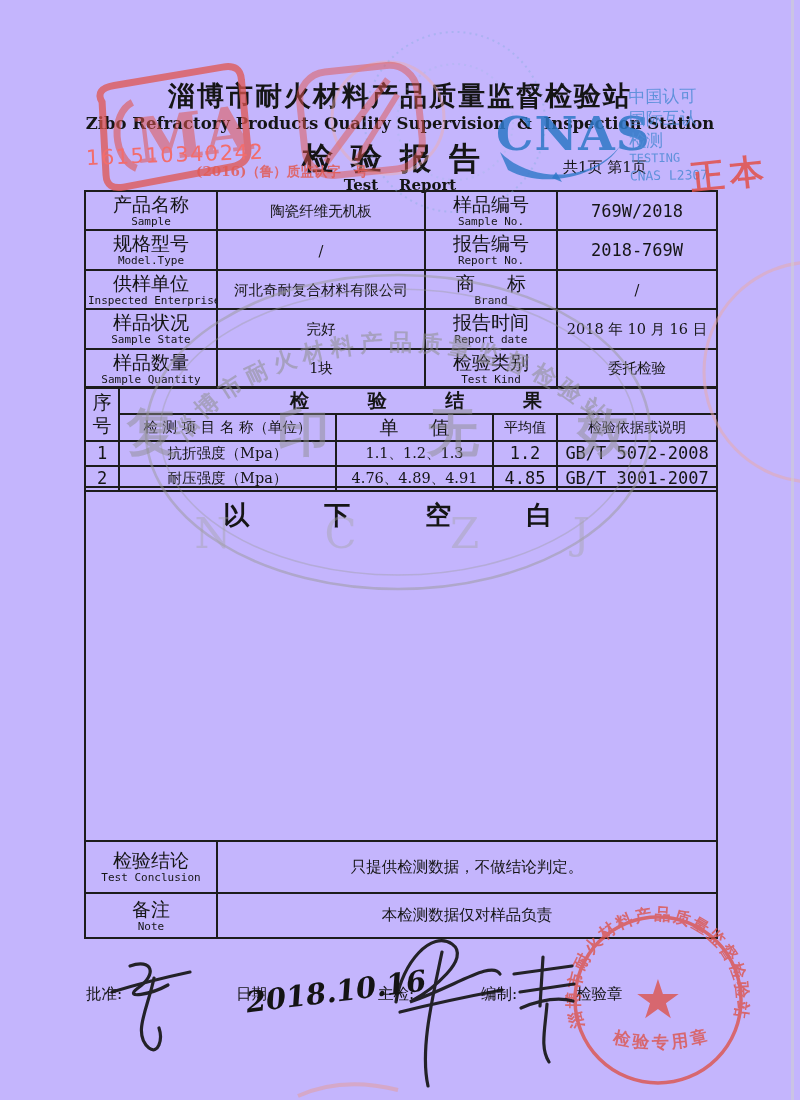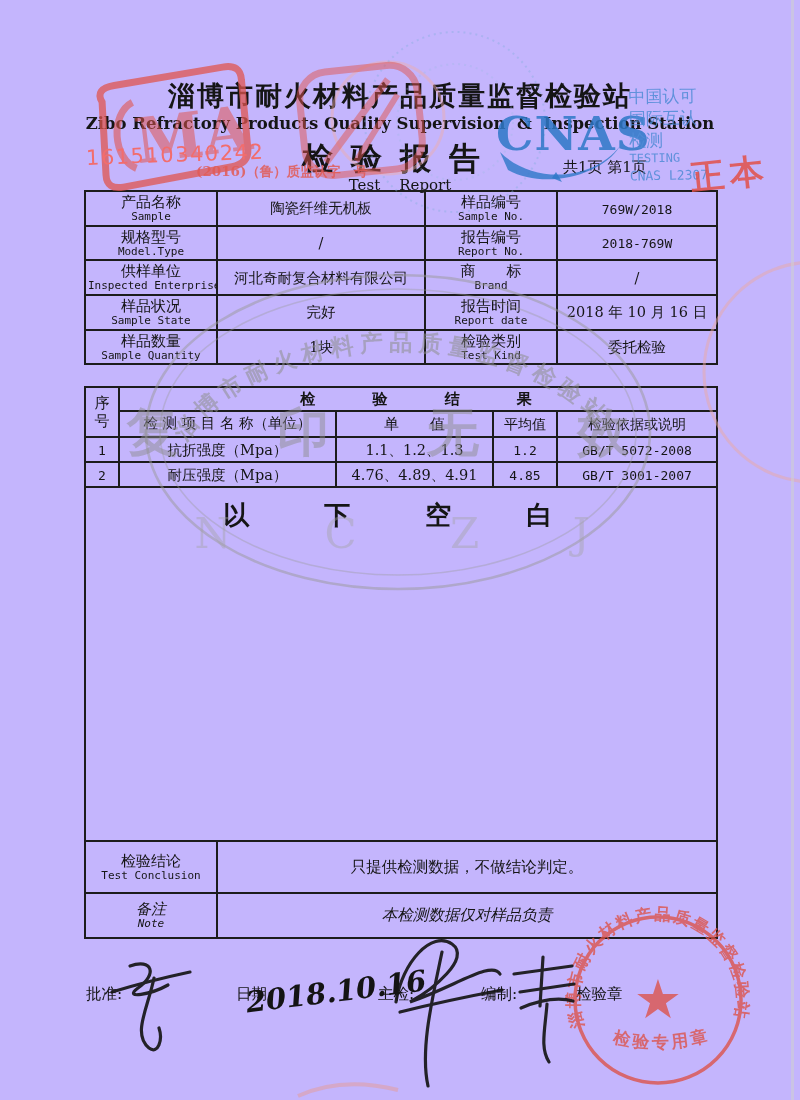--- a/index.html
+++ b/index.html
@@ -7,37 +7,37 @@
   .page {
     position:relative; width:800px; height:1100px; background:#c4b5fd;
     font-family:"DejaVu Serif","Liberation Serif",serif; color:#151515;
     overflow:hidden;
   }
   
   .hdr { position:absolute; left:0; width:800px; text-align:center; }
   .station-cn { top:78px;  font-size:27px; font-weight:bold; letter-spacing:2px; }
   .station-en { top:114px; font-size:16.5px; font-weight:bold; white-space:pre; }
   .title-cn   { top:138px; font-size:31px; font-weight:bold; letter-spacing:18px; }
-  .title-en   { top:176px; font-size:15px; font-weight:normal; white-space:pre; }
+  .title-en   { top:176px; font-size:15px; font-weight:bold; white-space:pre; }
   .page-info  { position:absolute; left:563px; top:158px; font-size:15px; white-space:pre; }
   
   table { border-collapse:collapse; table-layout:fixed; position:absolute; left:84px; width:632px; background:transparent; }
   td { border:2px solid #1c1c1c; text-align:center; vertical-align:middle; padding:1px 2px; overflow:hidden; }
-  .cn  { display:block; font-size:15px; line-height:1.2; white-space:pre; }
+  .cn  { display:block; font-size:19px; line-height:1.2; white-space:pre; }
   .en  { display:block; font-size:11px; line-height:1.15; font-family:"DejaVu Sans Mono","Liberation Mono",monospace; white-space:pre; }
   .val { font-size:14.5px; white-space:pre;margin-top:24px; }
-  .mono{ font-family:"DejaVu Sans Mono","Liberation Mono",monospace; font-size:13px; }
+  .mono{ font-family:"DejaVu Sans Mono","Liberation Mono",monospace; font-size:17px; }
   .gap { word-spacing:26px; }
   .gap2{ word-spacing:44px; letter-spacing:4px; font-weight:bold;text-align:center; }
   tr.h33 td { height:33px; }
   tr.h24 td { height:24px; }
   tr.h26 td { height:26px; }
   tr.h25 td { height:25px; }
   tr.h52 td { height:52px; }
-  tr.h45 td { height:45px;font-style:italic; }
+  tr.h45 td { height:45px; }
   .blank-cell { height:354px; position:relative; vertical-align:top; }
   .blank-note { position:absolute; top:10px; left:50%; transform:translateX(-54%);
                 font-size:26px; font-weight:bold; word-spacing:66px; white-space:pre; }
   
   .sig-label { position:absolute; font-size:15.5px; }
   
   .overlay { position:absolute; left:0; top:0; pointer-events:none; }
   .edge-shade { position:absolute; top:0; right:6px; width:3px; height:1100px;
                 background:#cfcfcf; opacity:.55; }
 </style>

